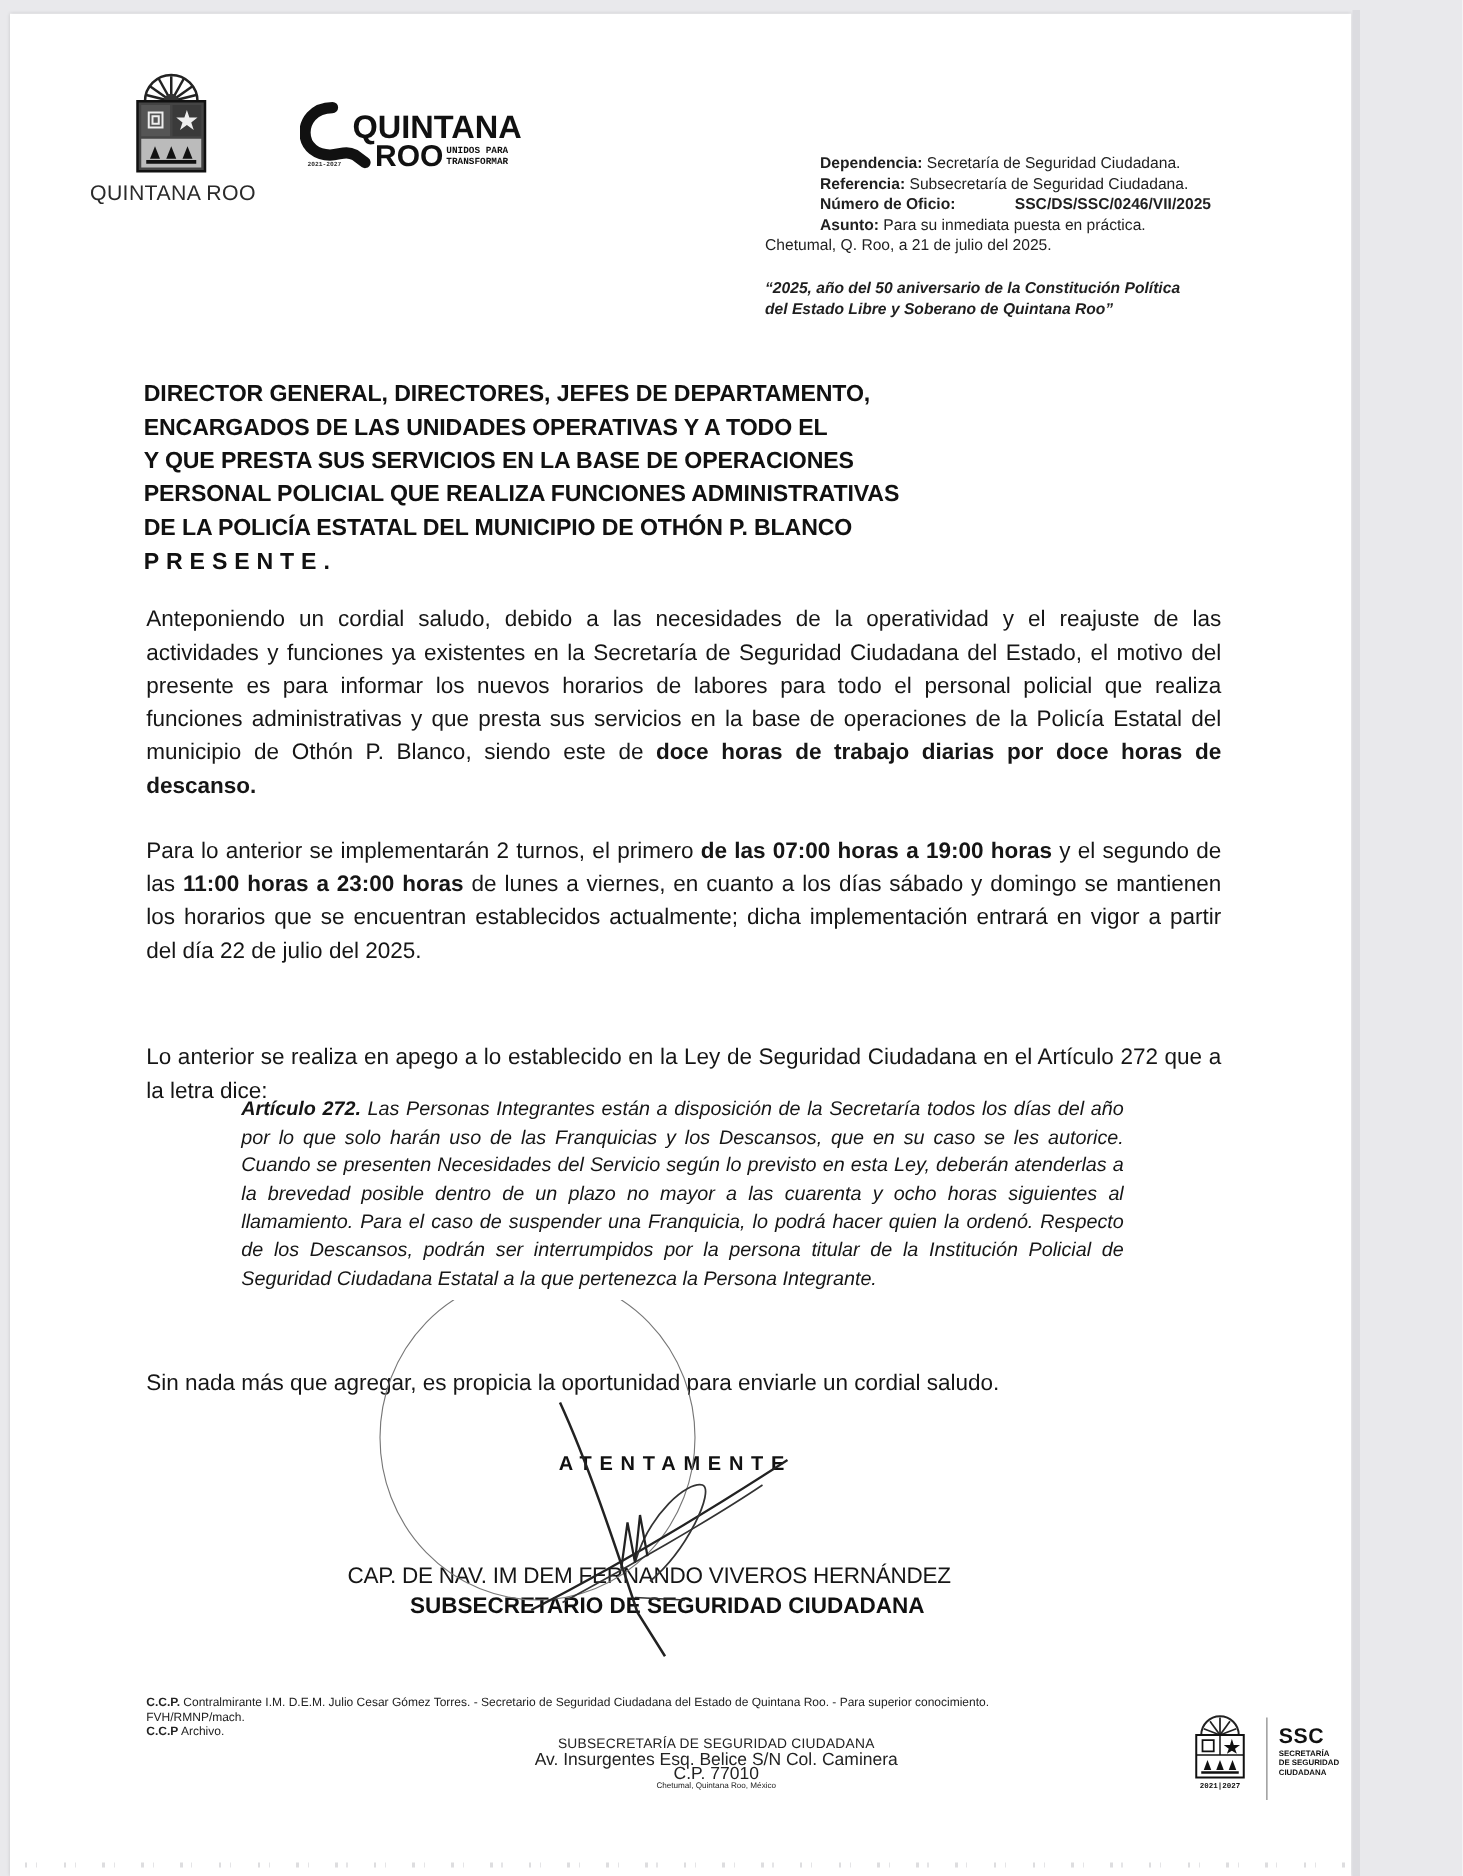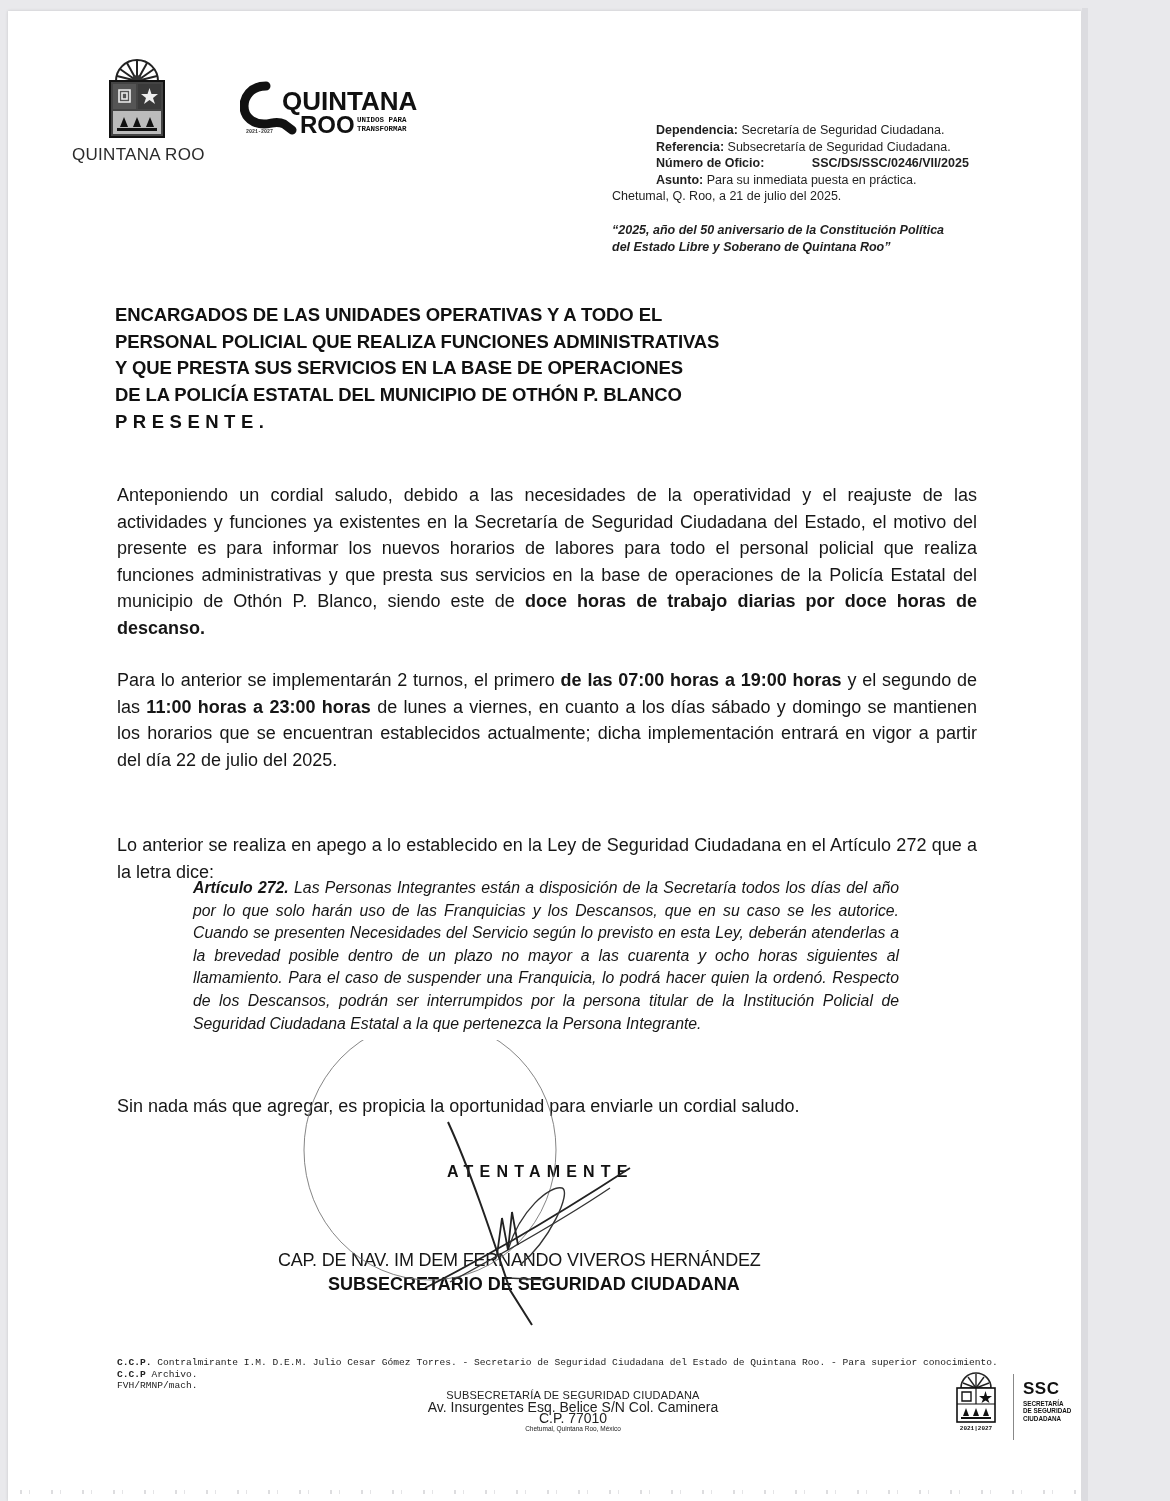--- a/index.html
+++ b/index.html
@@ -63,21 +63,21 @@
 
   .atentamente {
     position: absolute; left: 447px; top: 1163px; font-size: 16px; font-weight: bold; letter-spacing: 6.2px; color: #111;
   }
   .signer-name { position: absolute; left: 278px; top: 1250px; font-size: 18px; color: #161616; letter-spacing: -0.2px; }
   .signer-title { position: absolute; left: 328px; top: 1274px; font-size: 18px; font-weight: bold; color: #111; }
 
   .signature { position: absolute; left: 280px; top: 1040px; width: 420px; height: 300px; pointer-events: none; }
 
   .ccp {
-    position: absolute; left: 117px; top: 1357px; font-size: 9.6px; line-height: 11.5px; color: #222; font-family: Liberation Mono, monospace;
+    position: absolute; left: 117px; top: 1357px; font-size: 9.6px; line-height: 11.5px; color: #222;
   }
   .ccp b { font-weight: bold; }
   .footer-center {
     position: absolute; left: 418px; top: 1389px; width: 310px; text-align: center; color: #222;
   }
   .footer-center .f1 { font-size: 11px; line-height: 13px; letter-spacing: 0.2px; }
   .footer-center .f2 { font-size: 14px; line-height: 11px; }
   .footer-center .f3 { font-size: 6.5px; line-height: 9px; }
 
   .ssc-block { position: absolute; left: 955px; top: 1370px; width: 140px; height: 70px; }
@@ -139,23 +139,24 @@
   <div><b>Número de Oficio:</b><b> SSC/DS/SSC/0246/VII/2025</b></div>
   <div><b>Asunto:</b><span> Para su inmediata puesta en práctica.</span></div>
   <div>Chetumal, Q. Roo, a 21 de julio del 2025.</div>
 </div>
 <div class="motto">
   <div>“2025, año del 50 aniversario de la Constitución Política</div>
   <div>del Estado Libre y Soberano de Quintana Roo”</div>
 </div>
 
 <div class="addressee">
+  <div>DIRECTOR GENERAL, DIRECTORES, JEFES DE DEPARTAMENTO,</div>
   <div>ENCARGADOS DE LAS UNIDADES OPERATIVAS Y A TODO EL</div>
+  <div>Y QUE PRESTA SUS SERVICIOS EN LA BASE DE OPERACIONES</div>
   <div>PERSONAL POLICIAL QUE REALIZA FUNCIONES ADMINISTRATIVAS</div>
-  <div>Y QUE PRESTA SUS SERVICIOS EN LA BASE DE OPERACIONES</div>
   <div>DE LA POLICÍA ESTATAL DEL MUNICIPIO DE OTHÓN P. BLANCO</div>
   <div class="presente">PRESENTE.</div>
 </div>
 
 <div class="para p1"><span>Anteponiendo un cordial saludo, debido a las necesidades  de la operatividad y el reajuste de las actividades y funciones ya existentes en la Secretaría de Seguridad Ciudadana del Estado, el motivo del presente es para informar los nuevos horarios de labores para todo el personal policial que realiza funciones administrativas y que presta sus servicios en la base de operaciones de la Policía Estatal del municipio de Othón P. Blanco, siendo este de </span><b>doce horas de trabajo diarias por doce horas de descanso.</b></div>
 <div class="para p2"><span>Para lo anterior se implementarán 2 turnos, el primero </span><b>de las 07:00 horas a 19:00 horas</b><span>  y el segundo de las </span><b>11:00 horas a 23:00 horas</b><span> de lunes a viernes, en cuanto a los días sábado y domingo se mantienen los horarios que se encuentran establecidos actualmente; dicha implementación  entrará en vigor a partir del día 22 de julio del 2025.</span></div>
 <div class="para p3">Lo anterior se realiza en apego a lo establecido en la Ley de Seguridad Ciudadana en el Artículo 272 que a la letra dice:</div>
 
 <div class="article"><b>Artículo 272.</b><span> Las Personas Integrantes están a disposición de la Secretaría todos los días del año por lo que solo harán uso de las Franquicias y los Descansos, que en su caso se les autorice. Cuando se presenten Necesidades del Servicio según lo previsto en esta Ley, deberán atenderlas a la brevedad posible dentro de un plazo no mayor a las cuarenta y ocho horas siguientes al llamamiento. Para el caso de suspender una Franquicia, lo podrá hacer quien la ordenó. Respecto de los Descansos, podrán ser interrumpidos por la persona titular de la Institución Policial de Seguridad Ciudadana Estatal a la que pertenezca la Persona Integrante.</span></div>
 
@@ -170,22 +171,22 @@
   <path d="M168 82 C190 130 210 190 230 250 L252 285" fill="none" stroke="#222" stroke-width="2"></path>
   <path d="M145 248 C200 220 270 180 350 128" fill="none" stroke="#222" stroke-width="1.8"></path>
   <path d="M170 242 C220 215 290 175 330 148" fill="none" stroke="#333" stroke-width="1.3"></path>
   <path d="M228 210 C240 170 270 145 282 148 C292 152 270 200 240 225" fill="none" stroke="#333" stroke-width="1.4"></path>
   <path d="M217 215 L222 178 L228 210 L232 172 L238 205" fill="none" stroke="#222" stroke-width="1.8"></path>
   <path d="M228 238 L268 240" fill="none" stroke="#333" stroke-width="1.3"></path>
 </svg>
 
 <div class="ccp">
   <div><b>C.C.P.</b><span> Contralmirante I.M. D.E.M. Julio Cesar Gómez Torres. - Secretario de Seguridad Ciudadana del Estado de Quintana Roo. - Para superior conocimiento.</span></div>
+  <div>FVH/RMNP/mach.</div>
   <div><b>C.C.P</b><span> Archivo.</span></div>
-  <div>FVH/RMNP/mach.</div>
 </div>
 
 <div class="footer-center">
   <div class="f1">SUBSECRETARÍA DE SEGURIDAD CIUDADANA</div>
   <div class="f2">Av. Insurgentes Esq. Belice S/N Col. Caminera C.P. 77010</div>
   <div class="f3">Chetumal, Quintana Roo, México</div>
 </div>
 
 <div class="ssc-block">
   <svg class="ssc-coat" viewBox="0 0 42 62">

